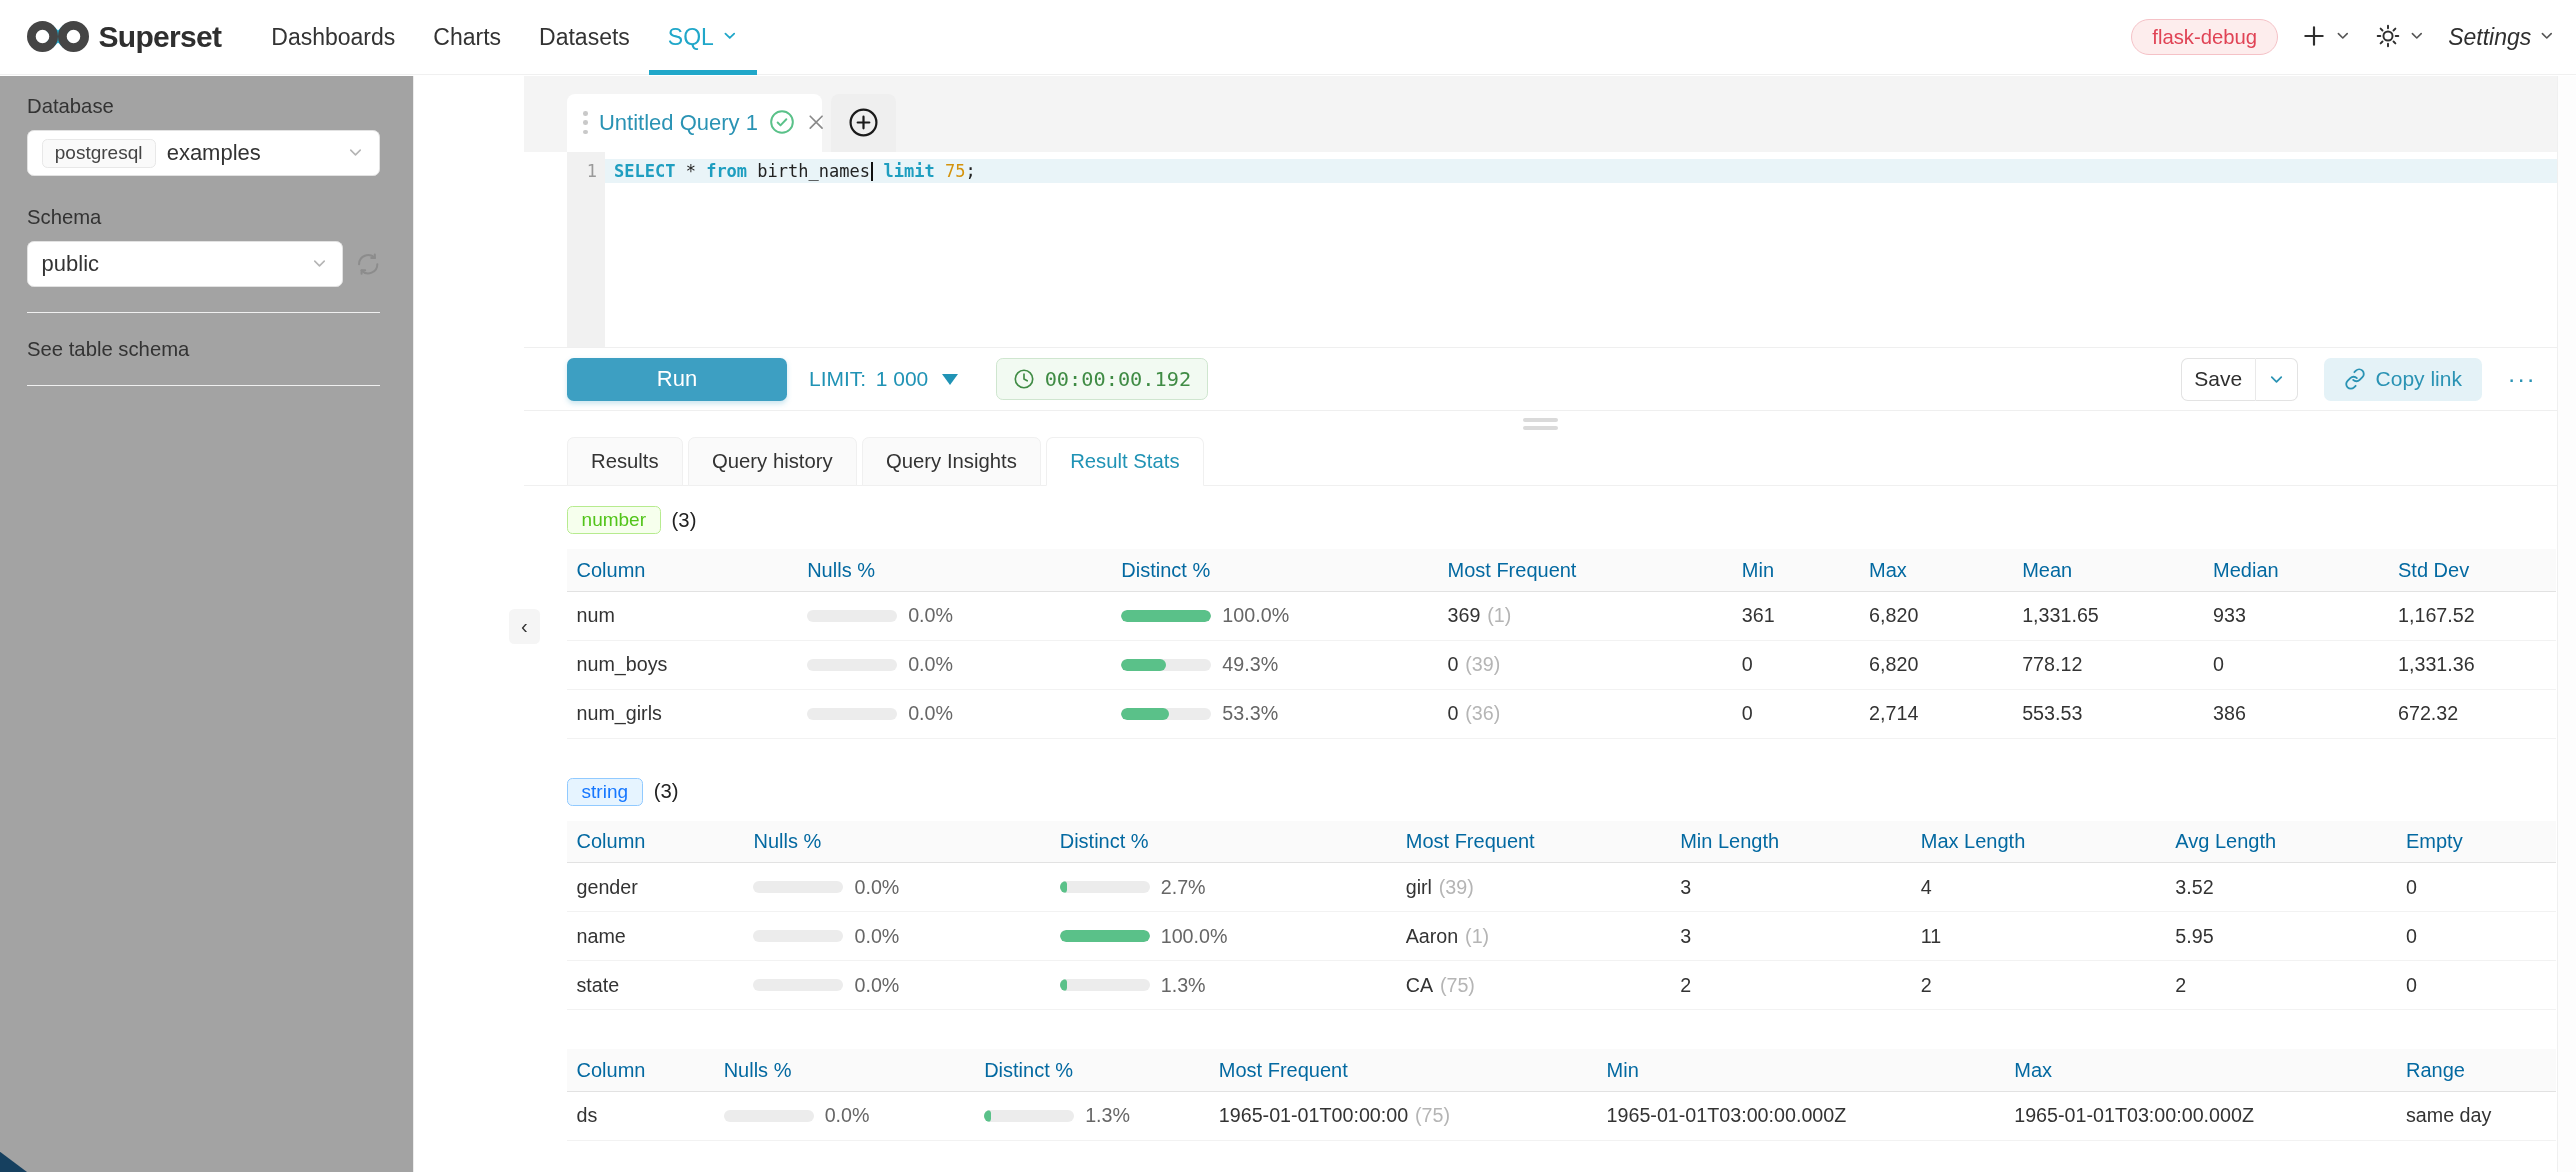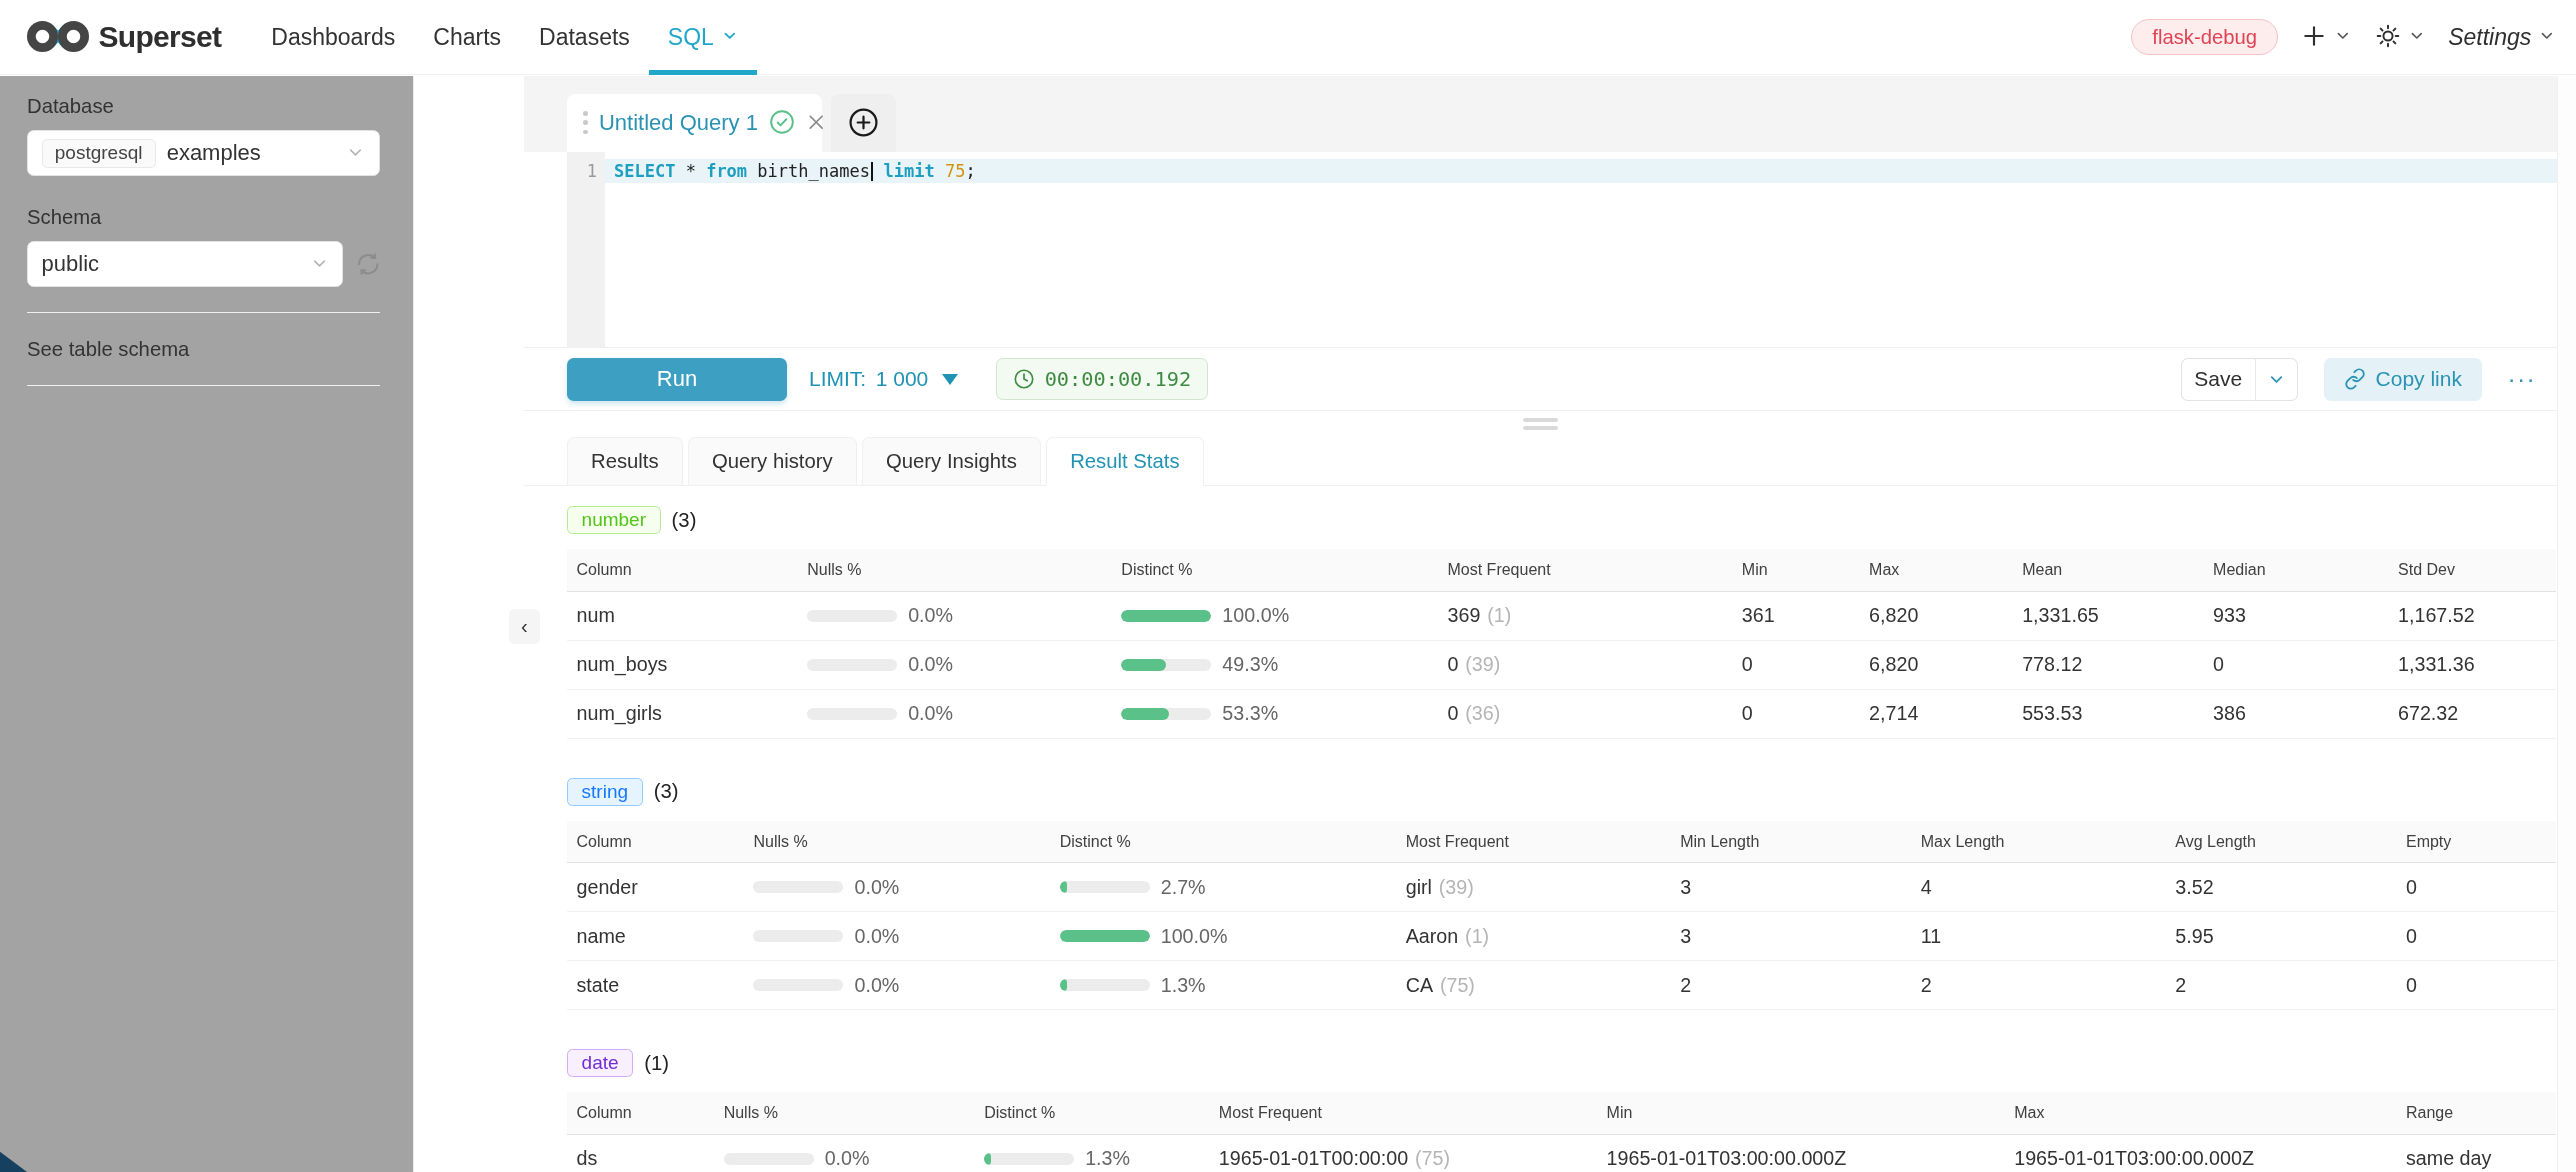--- a/index.html
+++ b/index.html
@@ -126,22 +126,22 @@
   
   .stats { padding:20.3px 1.4px 0 43px; }
   .stat-section { margin-bottom:39px; }
   .tag-row { display:flex; align-items:center; gap:11px; }
   .type-tag { font-size:19px; padding:2px 13.6px; border-radius:5.4px; border:1.4px solid; }
   .tag-green  { color:#52c41a; background:#f6ffed; border-color:#b7eb8f; }
   .tag-blue   { color:#1677ff; background:#e6f4ff; border-color:#91caff; }
   .tag-purple { color:#722ed1; background:#f9f0ff; border-color:#d3adf7; }
   .tag-count { font-size:20.3px; color:#222; }
   table.stats-table { width:100%; border-collapse:collapse; table-layout:fixed; margin-top:15px; }
-  .stats-table th { background:#fafafa; height:42px; text-align:left; font-size:16px; font-weight:500;
-    color:#404040; padding-left:9.5px; border-bottom:1.4px solid #e2e2e2; }
+  .stats-table th { background:#fafafa; height:42px; text-align:left; font-size:20px; font-weight:500;
+    color:#0369a1; padding-left:9.5px; border-bottom:1.4px solid #e2e2e2; }
   .stats-table td { height:49px; border-bottom:1.4px solid #f2f2f2; font-size:19.7px; color:#333;
     padding-left:9.5px; white-space:nowrap; overflow:hidden; }
   .bar-wrap { display:flex; align-items:center; gap:11px; }
   .bar-track { width:90px; height:12.2px; background:#ececec; border-radius:6.1px; position:relative; overflow:hidden; }
   .bar-fill { height:12.2px; background:#5ac189; border-radius:6.1px; }
   .bar-pct { color:#666; font-size:19.7px; }
   .mf-cnt { color:#b5b5b5; margin-left:6.8px; }
 
   .corner-cursor { position:absolute; left:0; bottom:0; width:27px; height:20.3px; background:#16405f;
     clip-path:polygon(0 0, 100% 100%, 0 100%); }
@@ -556,24 +556,20 @@
                 <td><span class="mf-val">CA</span><span class="mf-cnt">(75)</span></td>
                 <td>2</td>
                 <td>2</td>
                 <td>2</td>
                 <td>0</td>
               </tr>
             </tbody>
           </table>
         </section>
         <section class="stat-section">
-          <div class="tag-row">
-            <span class="type-tag tag-purple">date</span>
-            <span class="tag-count">(1)</span>
-          </div>
           <table class="stats-table">
             <colgroup>
               <col style="width: 7.4%;">
               <col style="width: 13.1%;">
               <col style="width: 11.8%;">
               <col style="width: 19.5%;">
               <col style="width: 20.5%;">
               <col style="width: 19.7%;">
               <col style="width: 8%;">
             </colgroup>

